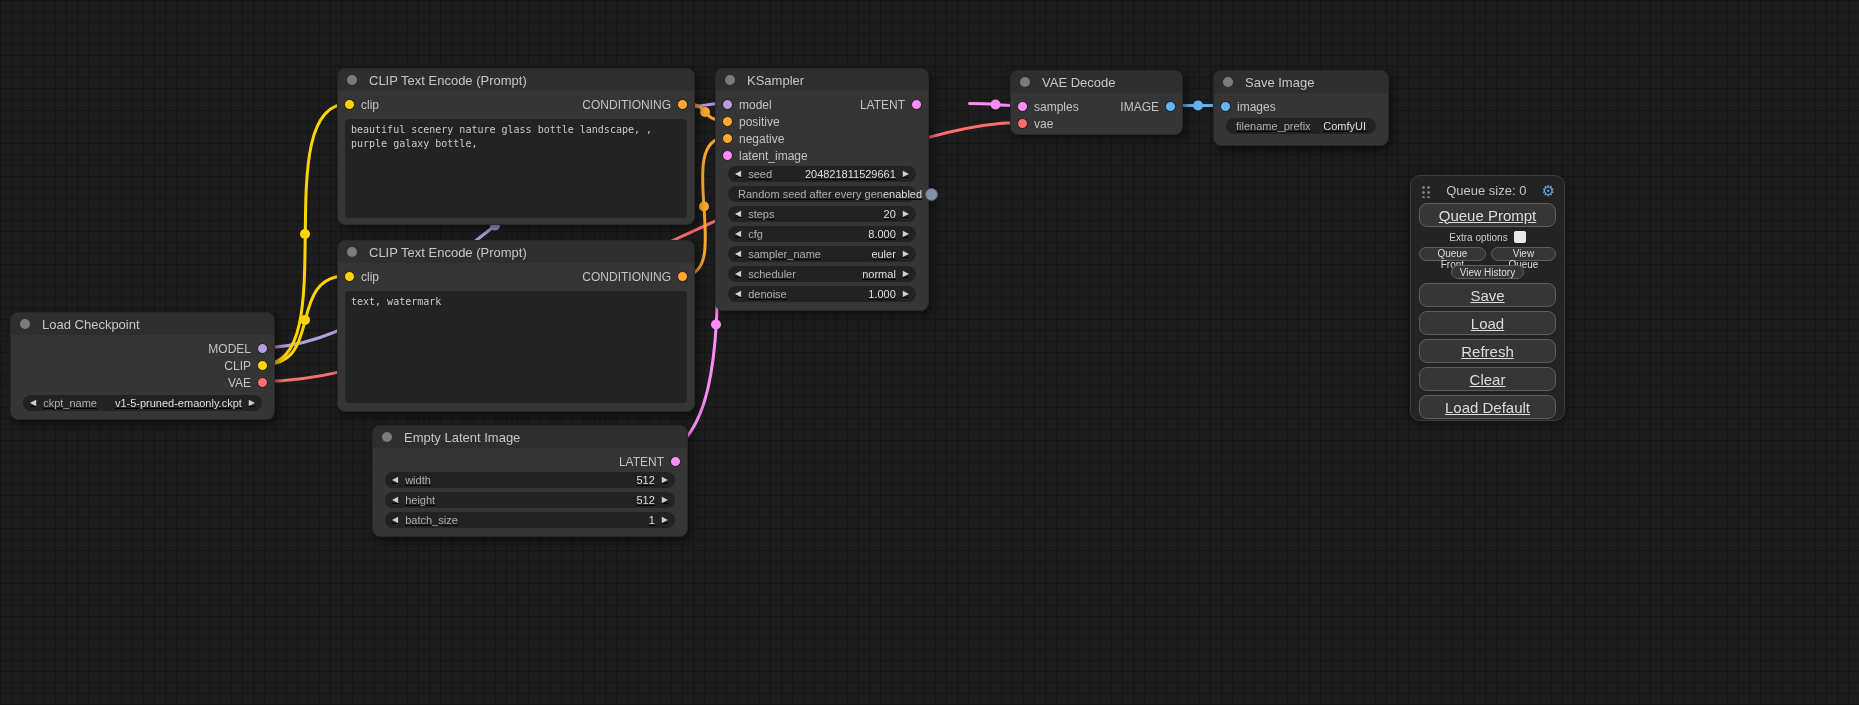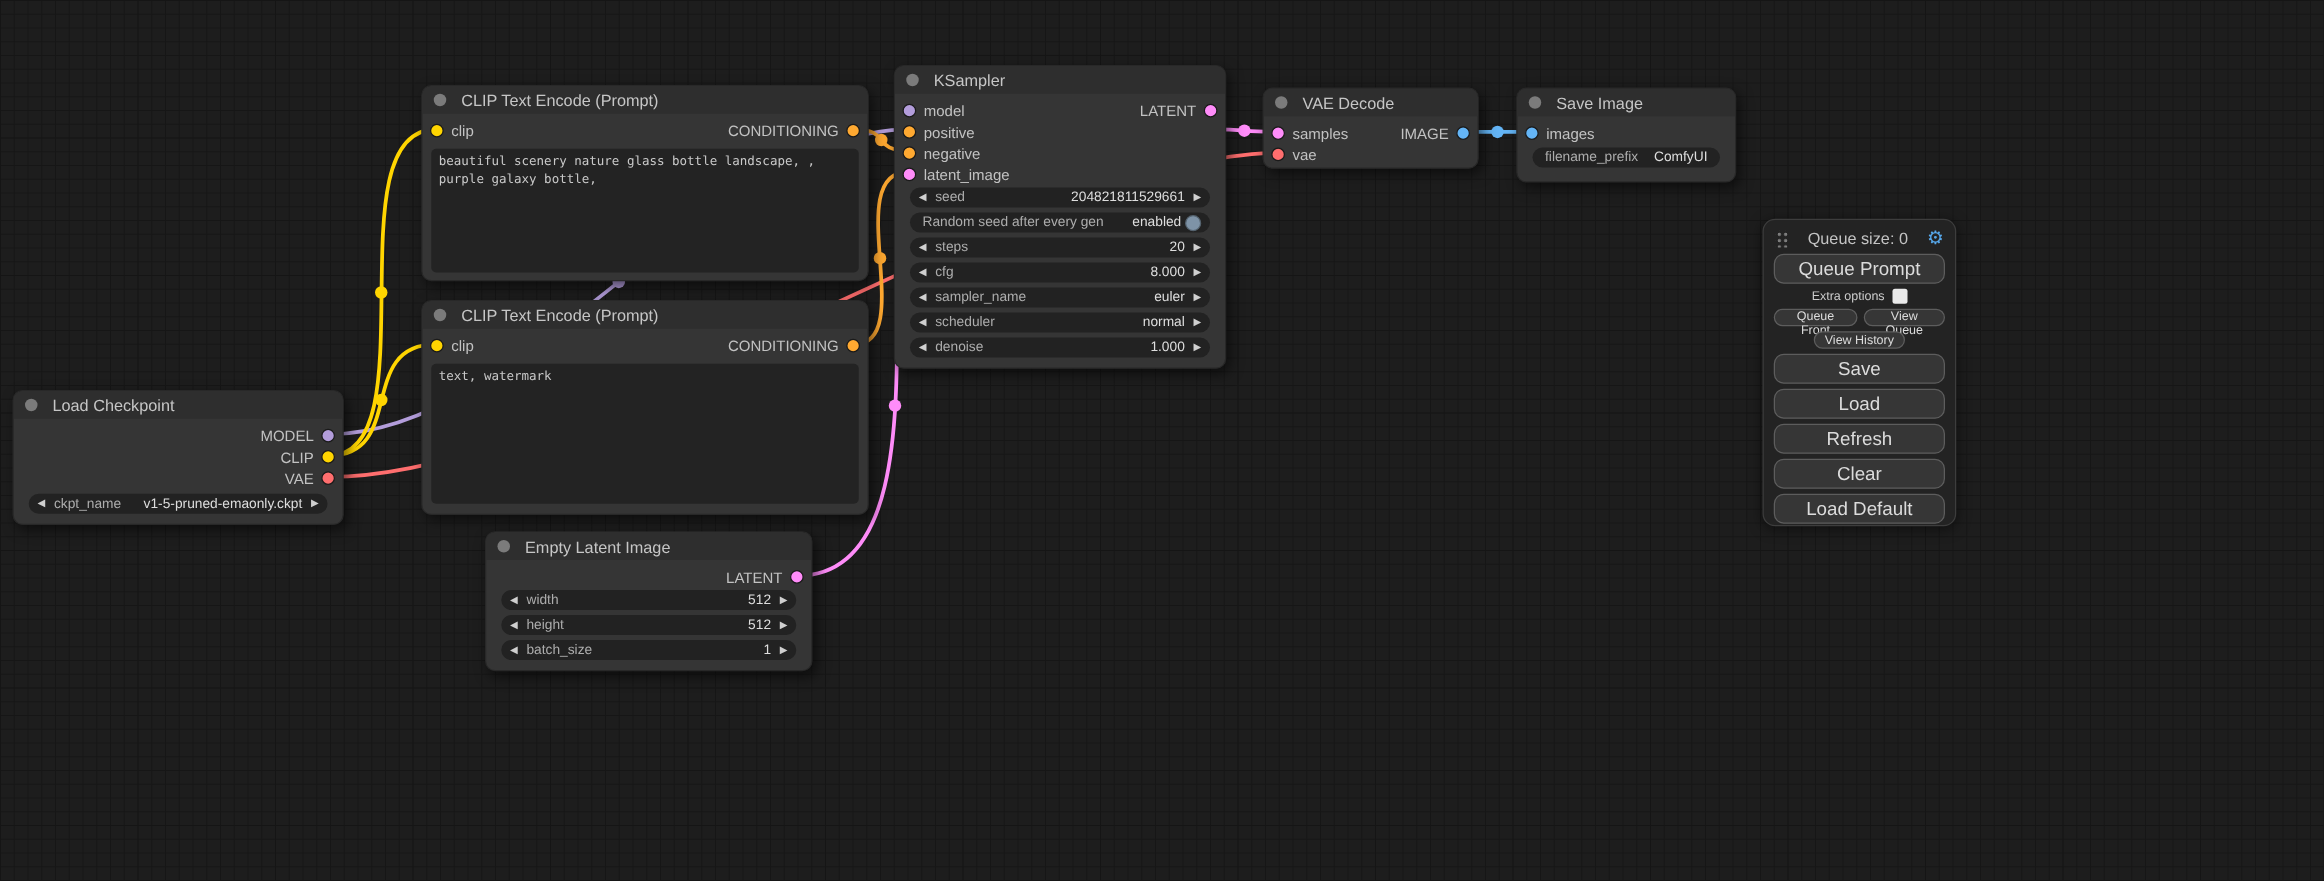--- a/index.html
+++ b/index.html
@@ -26,21 +26,21 @@
   }
   .collapse-dot{width:10px;height:10px;border-radius:50%;background:#7b7b7b;flex:0 0 auto;}
   .node-title{color:#c6c6c6;font-size:13px;white-space:nowrap;}
   .slots{padding-top:5px;}
   .slot-row{height:17px;display:flex;align-items:center;justify-content:space-between;padding:0 6px;}
   .slot{display:flex;align-items:center;gap:6px;}
   .slot-label{color:#c2c2c2;font-size:12px;white-space:nowrap;}
   .port{width:9px;height:9px;border-radius:50%;border:1px solid #1a1a1a;flex:0 0 auto;}
   .p-model{background:#B39DDB}.p-clip{background:#FFD500}.p-vae{background:#FF6E6E}
   .p-cond{background:#FFA931}.p-latent{background:#FF8CF9}.p-image{background:#64B5F6}
-  .widgets{padding:2px 12px 0 12px;}
+  .widgets{padding:2px 12px 0 12px;text-decoration:underline;}
   .widget{
     height:16px;background:#222;border-radius:9px;display:flex;align-items:center;
     padding:0 7px;margin-bottom:4px;font-size:11px;color:#adadad;box-sizing:border-box;
   }
   .w-arrow{color:#cfcfcf;font-size:8px;line-height:1;}
   .w-label{margin-left:7px;white-space:nowrap;}
   .w-value{margin-left:auto;margin-right:7px;color:#dedede;white-space:nowrap;}
   .widget.no-arrows .w-label{margin-left:3px;}
   .widget.no-arrows .w-value{margin-right:3px;}
   .knob{width:11px;height:11px;border-radius:50%;background:#7e93a7;border:1px solid #55636f;flex:0 0 auto;}
@@ -61,21 +61,21 @@
     width:11px;height:14px;
     background-image:radial-gradient(#7d7d7d 1.2px, transparent 1.5px);
     background-size:5px 5px;background-position:1px 1px;
   }
   .qsize{color:#c3c3c3;font-size:13px;}
   .gear{color:#56a7ea;font-size:15px;line-height:1;cursor:pointer;}
   .qbtn{
     display:block;width:100%;background:#363636;border:1px solid #5d5d5d;border-radius:8px;
     color:#dcdcdc;font-family:"Liberation Sans",sans-serif;cursor:pointer;box-sizing:border-box;
   }
-  .qbtn.big{height:24px;font-size:15px;margin:0 0 4px 0;}
+  .qbtn.big{height:24px;font-size:15px;margin:0 0 4px 0;text-decoration:underline;}
   .qbtn.pill{display:inline-block;width:auto;height:14px;font-size:10px;line-height:11px;padding:0 8px;border-radius:8px;}
   .extra-row{display:flex;align-items:center;justify-content:center;gap:6px;color:#cccccc;font-size:10px;margin:3px 0 4px 0;}
   .checkbox{width:12px;height:12px;background:#e9e9e9;border-radius:2px;display:inline-block;}
   .pill-row{display:flex;justify-content:center;gap:5px;margin:0 0 4px 0;}
   .gap-top{margin-top:12px;}
 </style>
 </head>
 <body>
 
 <div id="canvas">
@@ -182,21 +182,21 @@
         </div>
         <div class="slot">
           <span class="slot-label">CONDITIONING</span>
           <span class="port p-cond"></span>
         </div>
       </div>
     </div>
     <div class="text-area tall">text, watermark</div>
   </div>
 
-  <div class="node" style="left:388px;top:425px;width:262px;height:112px">
+  <div class="node" style="left:372px;top:425px;width:316px;height:112px">
     <div class="node-header">
       <span class="collapse-dot"></span>
       <span class="node-title">Empty Latent Image</span>
     </div>
     <div class="slots">
       <div class="slot-row">
           <span></span>
         <div class="slot">
           <span class="slot-label">LATENT</span>
           <span class="port p-latent"></span>
@@ -218,21 +218,21 @@
       </div>
       <div class="widget">
         <span class="w-arrow">◀</span>
         <span class="w-label">batch_size</span>
         <span class="w-value">1</span>
         <span class="w-arrow">▶</span>
       </div>
     </div>
   </div>
 
-  <div class="node" style="left:715px;top:52px;width:266px;height:243px">
+  <div class="node" style="left:715px;top:68px;width:214px;height:243px">
     <div class="node-header">
       <span class="collapse-dot"></span>
       <span class="node-title">KSampler</span>
     </div>
     <div class="slots">
       <div class="slot-row">
         <div class="slot">
           <span class="port p-model"></span>
           <span class="slot-label">model</span>
         </div>

